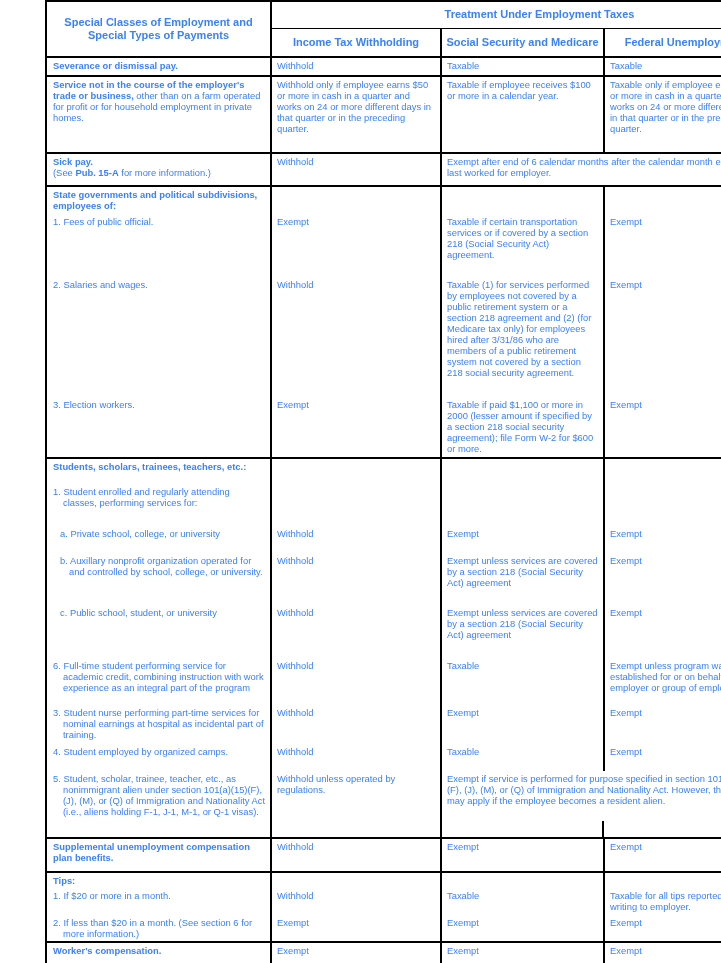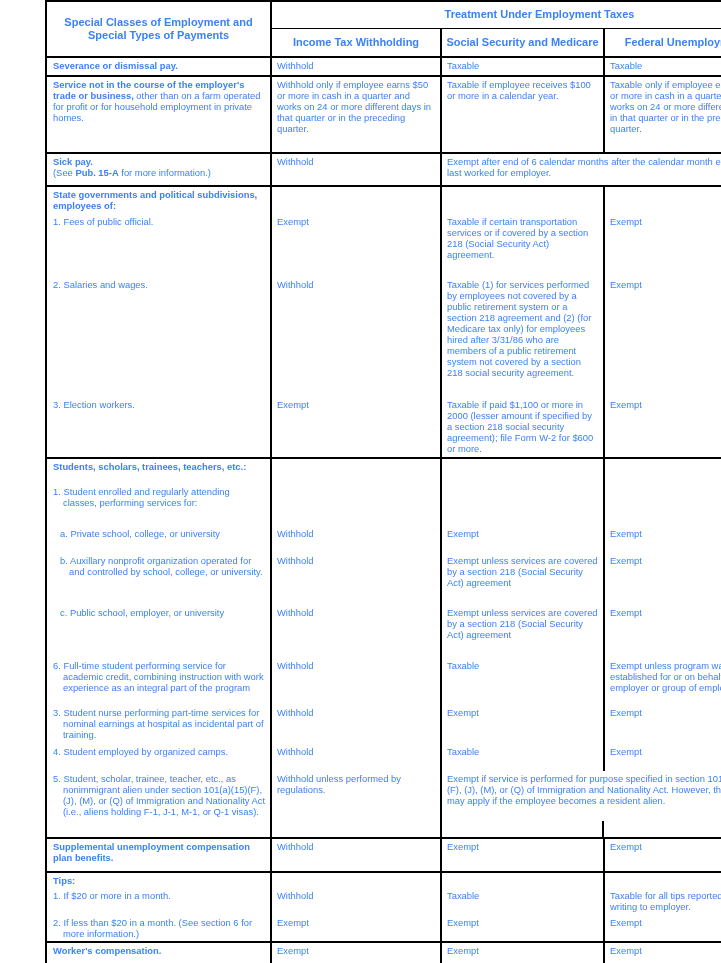--- a/index.html
+++ b/index.html
@@ -157,21 +157,21 @@
       <tr style="height:52px">
         <td>
             <div class="p l2">b. Auxillary nonprofit organization operated for and controlled by school, college, or university.</div>
           </td>
         <td class="vcell">Withhold</td>
         <td class="vcell">Exempt unless services are covered by a section 218 (Social Security Act) agreement</td>
         <td class="vcell">Exempt</td>
       </tr>
       <tr style="height:53px">
         <td>
-            <div class="p l2">c. Public school, employer, or university</div>
+            <div class="p l2">c. Public school, student, or university</div>
           </td>
         <td class="vcell">Withhold</td>
         <td class="vcell">Exempt unless services are covered by a section 218 (Social Security Act) agreement</td>
         <td class="vcell">Exempt</td>
       </tr>
       <tr style="height:47px">
         <td>
             <div class="p l1">6. Full-time student performing service for academic credit, combining instruction with work experience as an integral part of the program</div>
           </td>
         <td class="vcell">Withhold</td>
@@ -191,21 +191,21 @@
             <div class="p l1">4. Student employed by organized camps.</div>
           </td>
         <td class="vcell">Withhold</td>
         <td class="vcell">Taxable</td>
         <td class="vcell">Exempt</td>
       </tr>
       <tr style="height:67px">
         <td>
             <div class="p l1">5. Student, scholar, trainee, teacher, etc., as nonimmigrant alien under section 101(a)(15)(F), (J), (M), or (Q) of Immigration and Nationality Act (i.e., aliens holding F-1, J-1, M-1, or Q-1 visas).</div>
           </td>
-        <td class="vcell">Withhold unless performed by regulations.</td>
+        <td class="vcell">Withhold unless operated by regulations.</td>
         <td class="vcell" colspan="2"><span>Exempt if service is performed for purpose specified in section 101(a)(15)(F), (J), (M), or (Q) of Immigration and Nationality Act. However, these taxes may apply if the employee becomes a resident alien.</span><div class="resume-divider"></div></td>
       </tr>
     </tbody>
 
     <tbody class="sec">
       <tr style="height:34px">
         <td>
             <div class="p b">Supplemental unemployment compensation plan benefits.</div>
           </td>
         <td class="vcell">Withhold</td>

